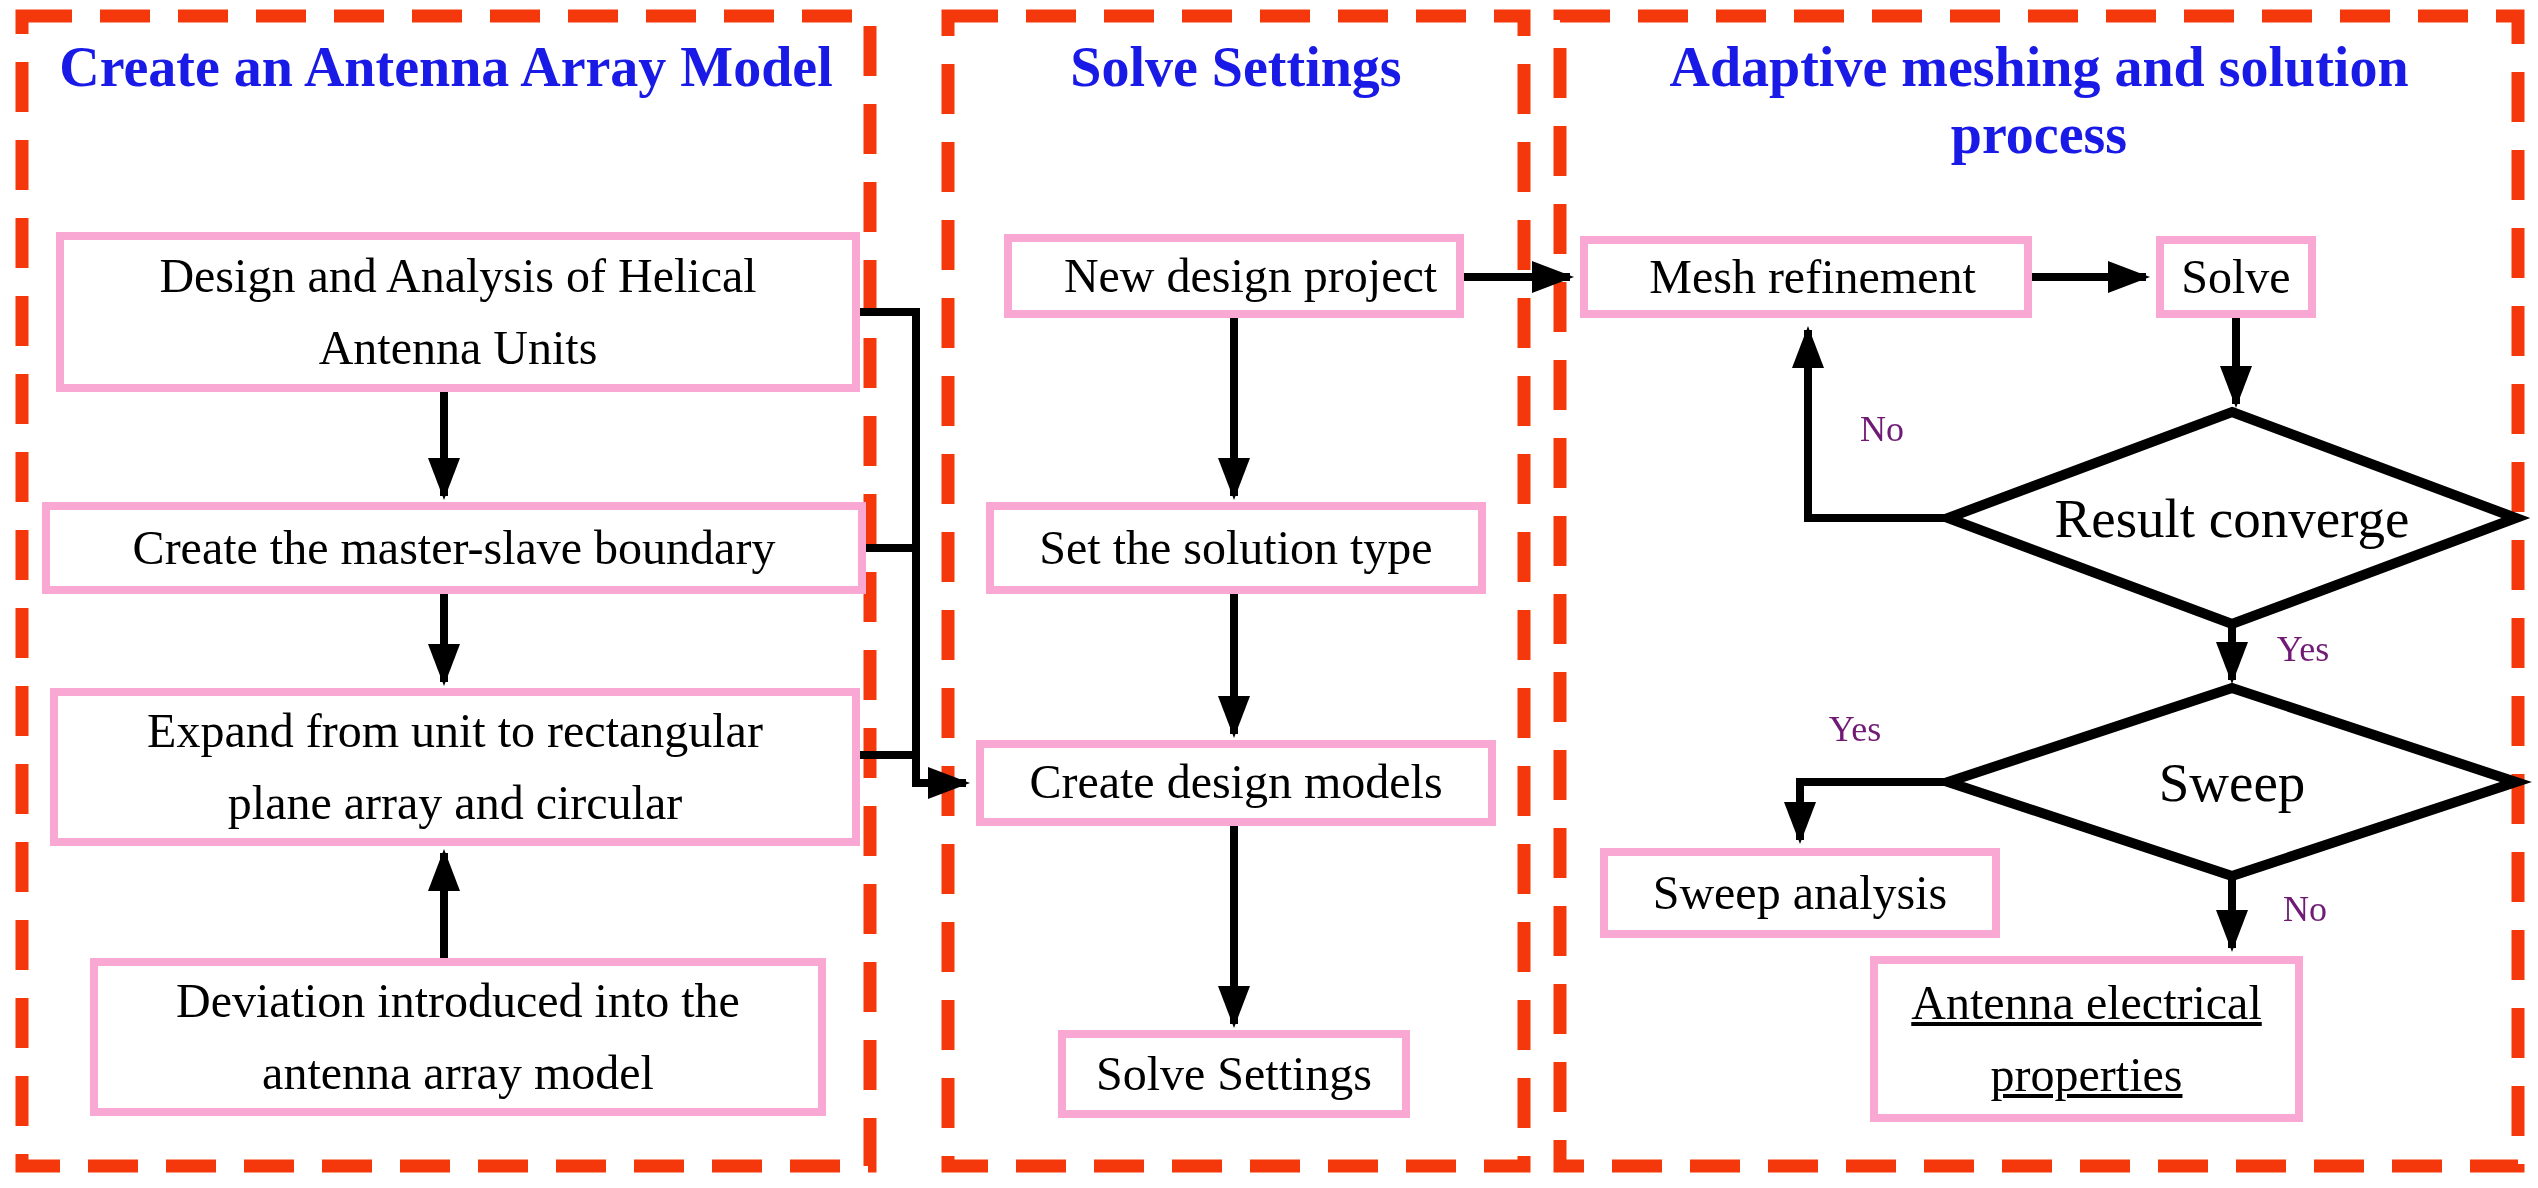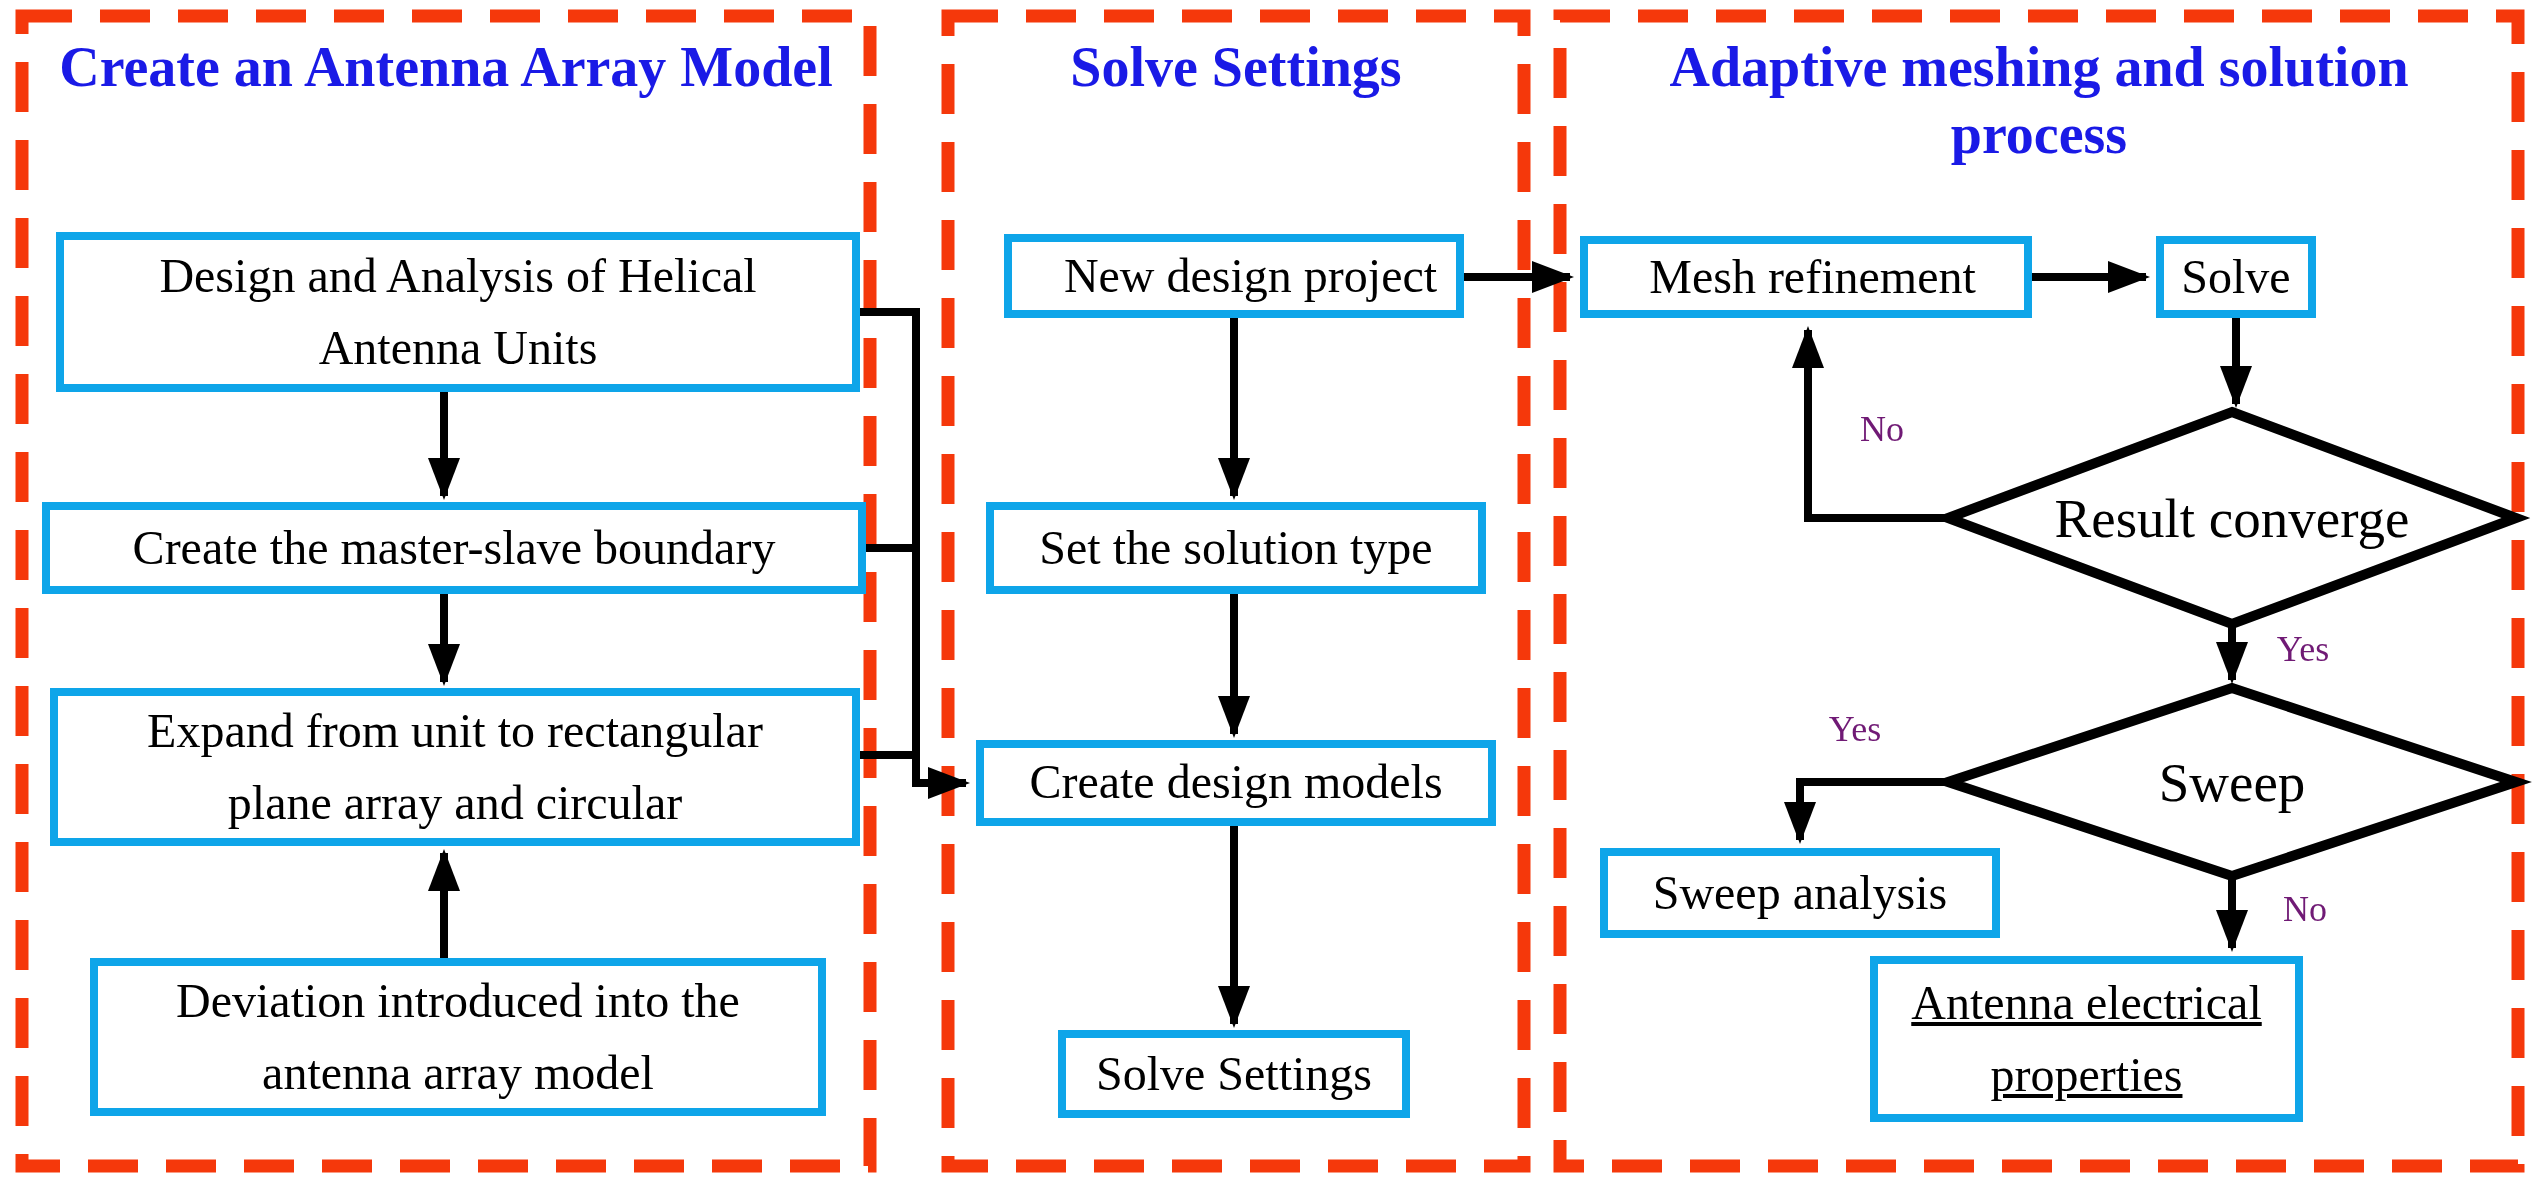--- a/index.html
+++ b/index.html
@@ -18,21 +18,21 @@
     font-size:56px;
     line-height:1.2;
     color:#1a1ae6;
     white-space:nowrap;
   }
   .panel-title .tline{display:block;white-space:nowrap;}
   .node{
     position:absolute;
     box-sizing:border-box;
     background:#ffffff;
-    border:8px solid #0ea5e9;
+    border:8px solid #f9a8d4;
     display:flex;
     flex-direction:column;
     align-items:center;
     justify-content:center;
     text-align:center;
     font-size:48px;
     line-height:1.5;
     color:#000000;
   }
   .node .nline{display:block;white-space:nowrap;}

